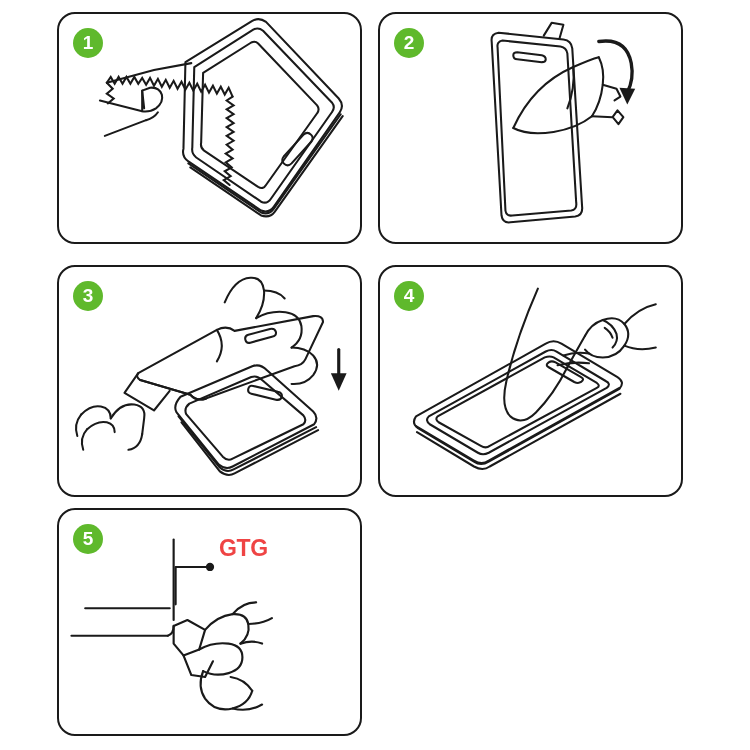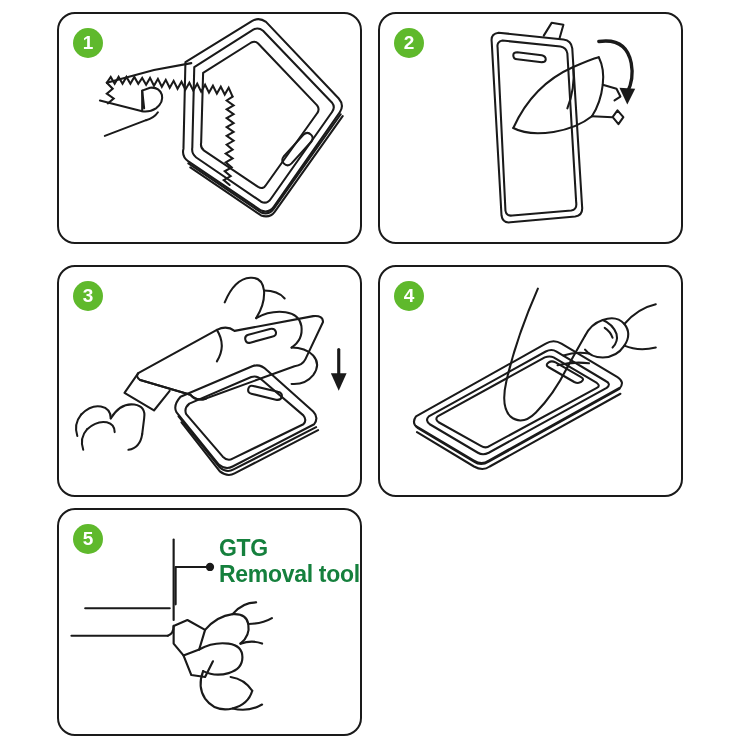--- a/index.html
+++ b/index.html
@@ -57,21 +57,21 @@
 
   .badge-pos { left: 14px; top: 14px; }
 
   .label-block {
     position: absolute;
     left: 160px;
     top: 26px;
     font-family: "Liberation Sans", sans-serif;
     font-weight: bold;
     font-size: 23px;
-    color: #15803d;
+    color: #ef4444;
     line-height: 1.12;
     letter-spacing: -0.3px;
     white-space: nowrap;
     z-index: 4;
   }
   .label-line-1 { display: block; }
   .label-line-2 { display: block; }
 </style>
 </head>
 <body>
@@ -259,17 +259,16 @@
         <path d="M192 116 Q206 116 216 110"></path>
 
         <path d="M146 164 Q140 180 148 192 Q158 206 176 202 Q192 198 196 184"></path>
         <path d="M176 202 Q192 206 206 198"></path>
         <path d="M196 184 Q188 172 174 170"></path>
       </g>
     </svg>
 
     <div class="label-block">
       <span class="label-line-1">GTG</span>
-      <span class="label-line-2">Removal tool</span>
     </div>
   </div>
 
 </div>
 
 </body></html>

